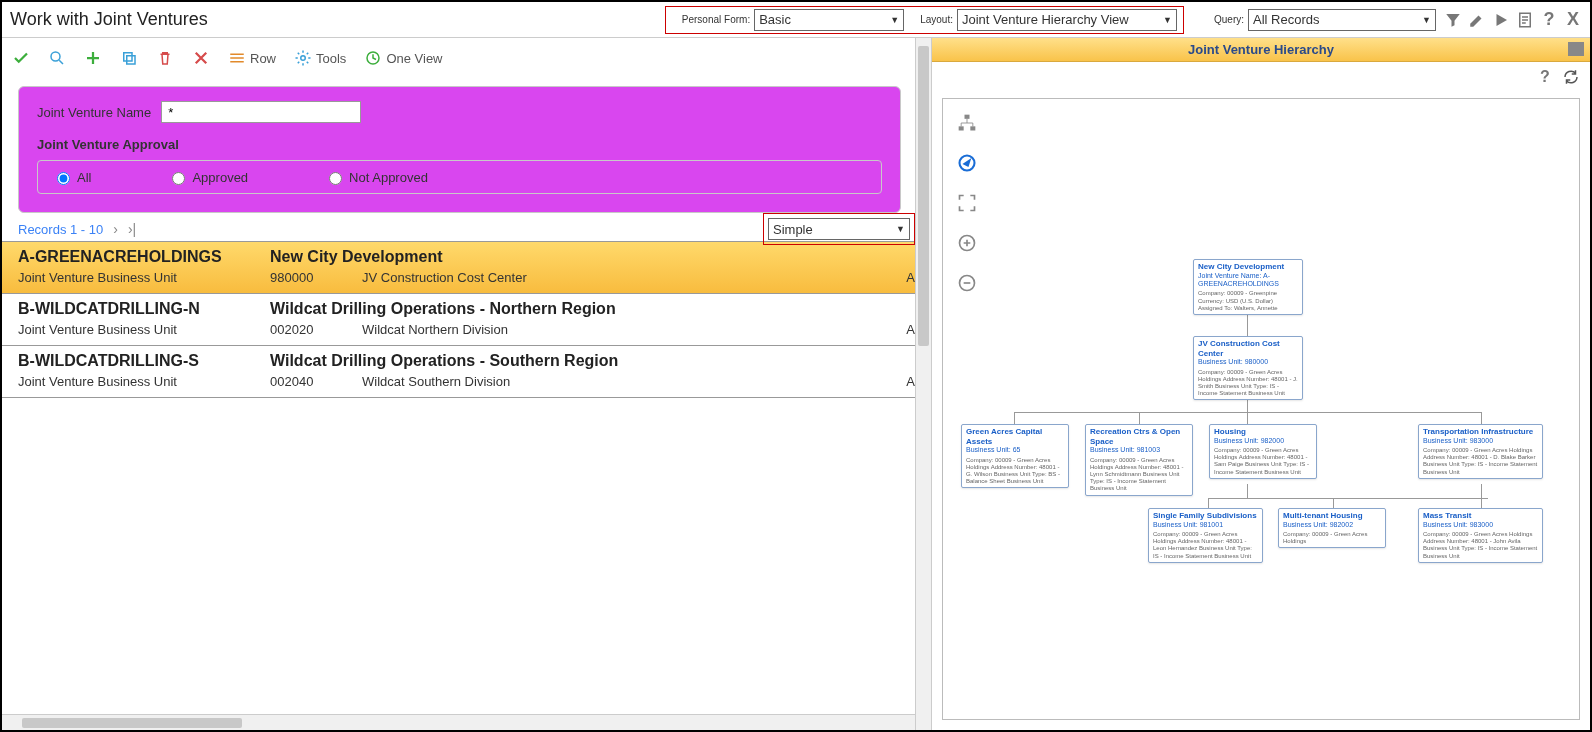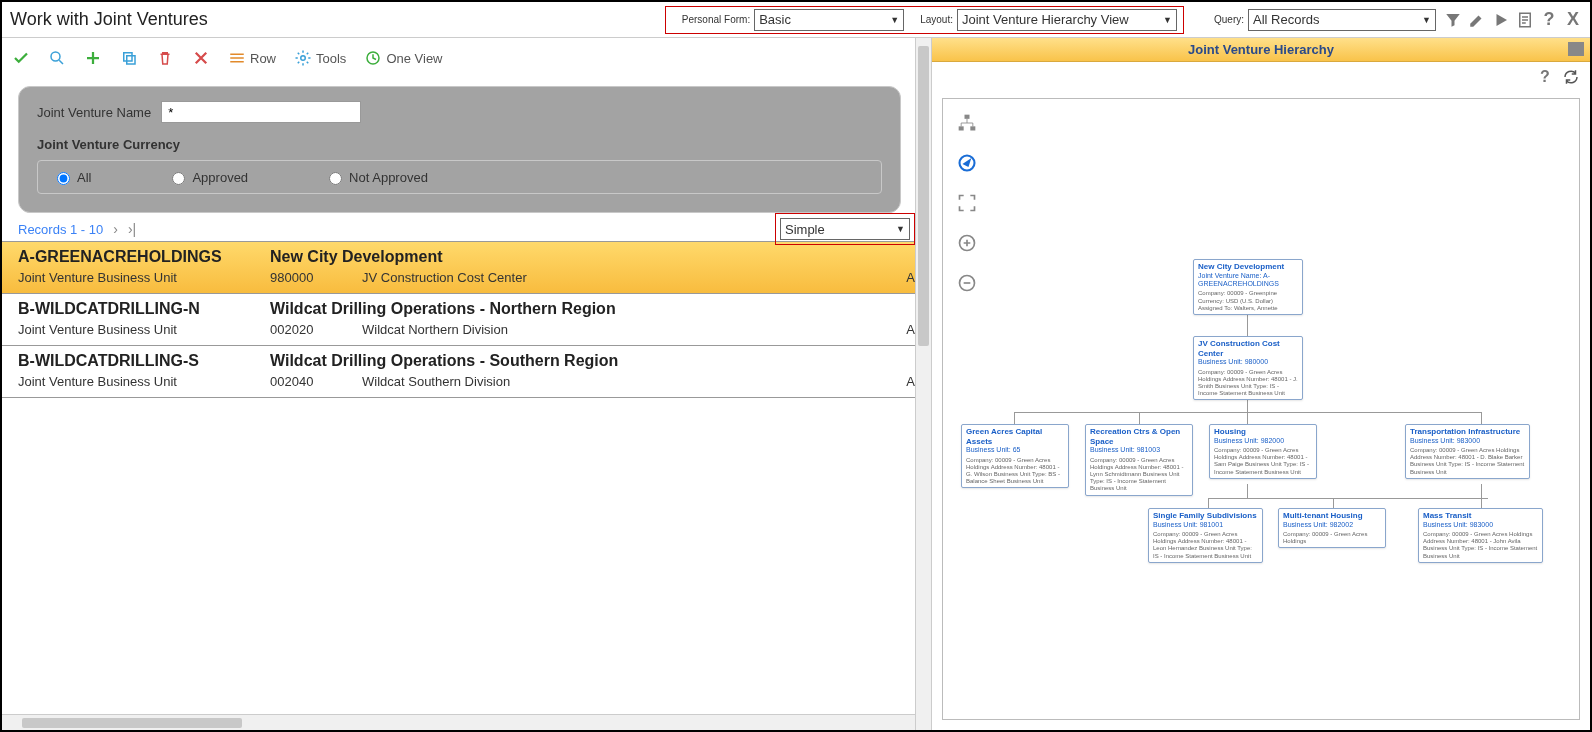--- a/index.html
+++ b/index.html
@@ -13,21 +13,21 @@
 .select-box .caret{font-size:9px;margin-left:6px}
 .redbox1{border:1px solid #c00;padding:2px 6px;display:flex;align-items:center;gap:6px}
 .toolbar-icons{display:flex;align-items:center;gap:6px;margin-left:8px}
 .ti{width:18px;height:18px;display:flex;align-items:center;justify-content:center;color:#777;cursor:pointer}
 .body{flex:1;display:flex;overflow:hidden}
 .left{flex:0 0 930px;display:flex;flex-direction:column;border-right:1px solid #ccc;position:relative}
 .right{flex:1;display:flex;flex-direction:column}
 .action-bar{display:flex;align-items:center;gap:18px;padding:6px 10px;height:40px}
 .ai{display:flex;align-items:center;gap:4px;font-size:13px;color:#555;cursor:pointer}
 .ai svg{width:18px;height:18px}
-.filter-panel{margin:8px 30px 0 16px;border:1px solid #c8c8c8;border-radius:12px;padding:14px 18px 18px 18px;background:#a3a3a3}
+.filter-panel{margin:8px 30px 0 16px;border:1px solid #c8c8c8;border-radius:6px;padding:14px 18px 18px 18px;background:#d946ef}
 .filter-row{display:flex;align-items:center;gap:10px;margin-bottom:14px}
 .filter-row label{font-size:13px}
 .filter-input{border:1px solid #999;height:22px;padding:0 6px;font-size:13px;width:200px}
 .approval-title{font-weight:bold;font-size:13px;margin-bottom:8px}
 .approval-box{border:1px solid #c8c8c8;border-radius:4px;padding:8px 14px;display:flex;align-items:center;gap:76px}
 .radio-item{display:flex;align-items:center;gap:4px;font-size:13px}
 .records-bar{display:flex;align-items:center;padding:8px 16px 4px 16px;gap:10px;position:relative}
 .records-bar .lbl{font-size:13px;color:#3b82f6}
 .nav-ar{color:#888;font-size:14px;cursor:pointer}
 .view-mode{position:absolute;right:16px;top:0}
@@ -171,21 +171,21 @@
             </svg>
             <span>One View</span>
           </div>
       </div>
 
       <div class="filter-panel">
         <div class="filter-row">
           <label>Joint Venture Name</label>
           <input class="filter-input" value="*" style="">
         </div>
-        <div class="approval-title">Joint Venture Currency</div>
+        <div class="approval-title">Joint Venture Approval</div>
         <div class="approval-box">
           <label class="radio-item">
               <input type="radio" name="appr" checked="" style="">
               <span>All</span>
             </label>
           <label class="radio-item">
               <input type="radio" name="appr" style="">
               <span>Approved</span>
             </label>
           <label class="radio-item">
@@ -194,21 +194,21 @@
             </label>
         </div>
       </div>
 
       <div class="records-bar">
         <span class="lbl">Records 1 - 10</span>
         <span class="nav-ar">›</span>
         <span class="nav-ar">›|</span>
         <div class="view-mode">
           <div class="redbox2">
-            <div class="select-box" style="width:130px">
+            <div class="select-box" style="width:142px">
               <span>Simple</span>
                 <span class="caret">▼</span>
             </div>
           </div>
         </div>
       </div>
 
       <div class="grid">
         <div class="row sel">
           <div class="row-line1">
@@ -336,21 +336,21 @@
 Address Number: 48001 - Lynn Schmidtmann
 Business Unit Type: IS - Income Statement Business Unit</div>
         </div>
         <div class="node" style="left:266px;top:325px;width:108px">
           <div class="n-title">Housing</div>
           <div class="n-sub">Business Unit: 982000</div>
           <div class="n-body">Company: 00009 - Green Acres Holdings
 Address Number: 48001 - Sam Paige
 Business Unit Type: IS - Income Statement Business Unit</div>
         </div>
-        <div class="node" style="left:462px;top:325px;width:125px">
+        <div class="node" style="left:475px;top:325px;width:125px">
           <div class="n-title">Transportation Infrastructure</div>
           <div class="n-sub">Business Unit: 983000</div>
           <div class="n-body">Company: 00009 - Green Acres Holdings
 Address Number: 48001 - D. Blake Barker
 Business Unit Type: IS - Income Statement Business Unit</div>
         </div>
         <div class="node" style="left:205px;top:409px;width:115px">
           <div class="n-title">Single Family Subdivisions</div>
           <div class="n-sub">Business Unit: 981001</div>
           <div class="n-body">Company: 00009 - Green Acres Holdings

